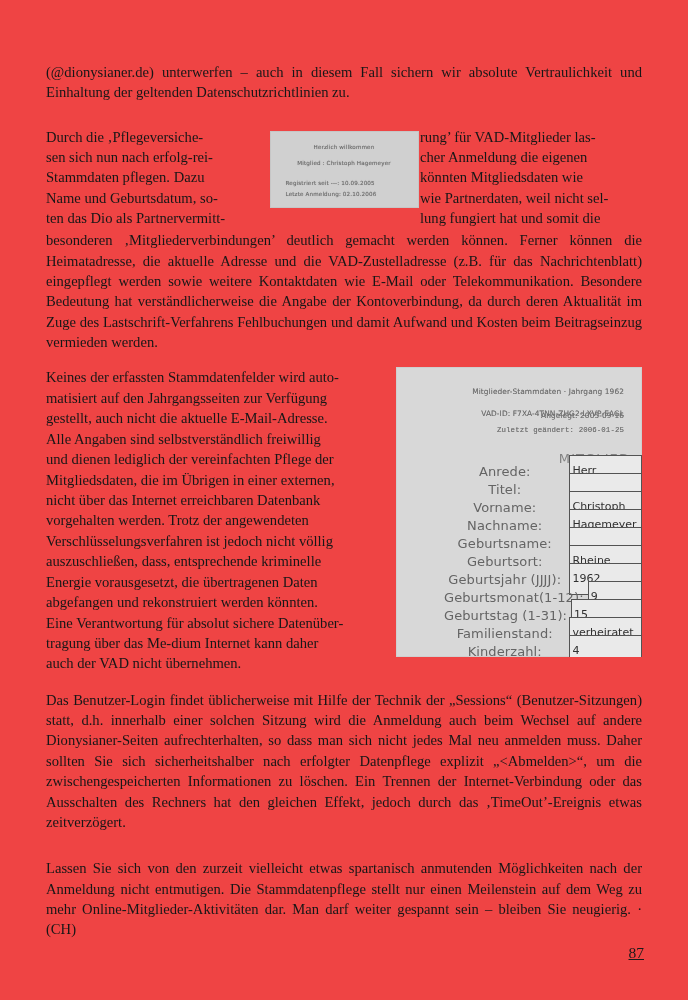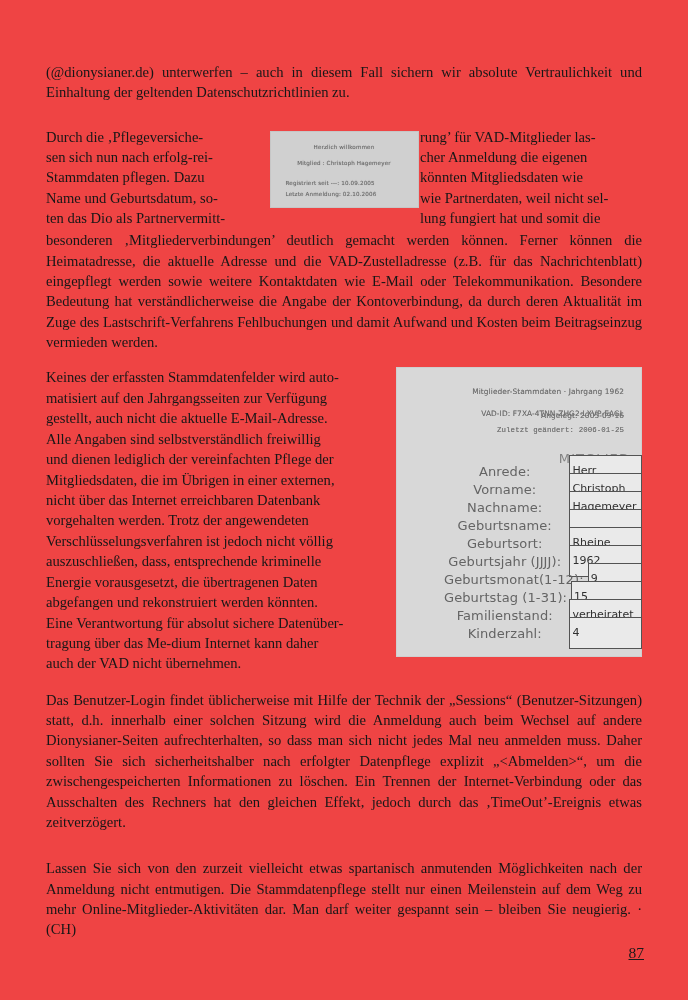--- a/index.html
+++ b/index.html
@@ -262,20 +262,24 @@
         <span class="sf-head sf-h3">Angelegt: 2005-09-16</span>
         <span class="sf-head sf-h4">Zuletzt geändert: 2006-01-25</span>
         <span class="sf-section">MITGLIED</span>
 
         <div class="sf-rows">
           <div class="sf-row">
             <span class="sf-label">Anrede:</span>
             <span class="sf-input w-long">Herr</span>
           </div>
           <div class="sf-row">
+            <span class="sf-label">Titel:</span>
+            <span class="sf-input w-long"></span>
+          </div>
+          <div class="sf-row">
             <span class="sf-label">Vorname:</span>
             <span class="sf-input w-long">Christoph</span>
           </div>
           <div class="sf-row">
             <span class="sf-label">Nachname:</span>
             <span class="sf-input w-long">Hagemeyer</span>
           </div>
           <div class="sf-row">
             <span class="sf-label">Geburtsname:</span>
             <span class="sf-input w-long"></span>

